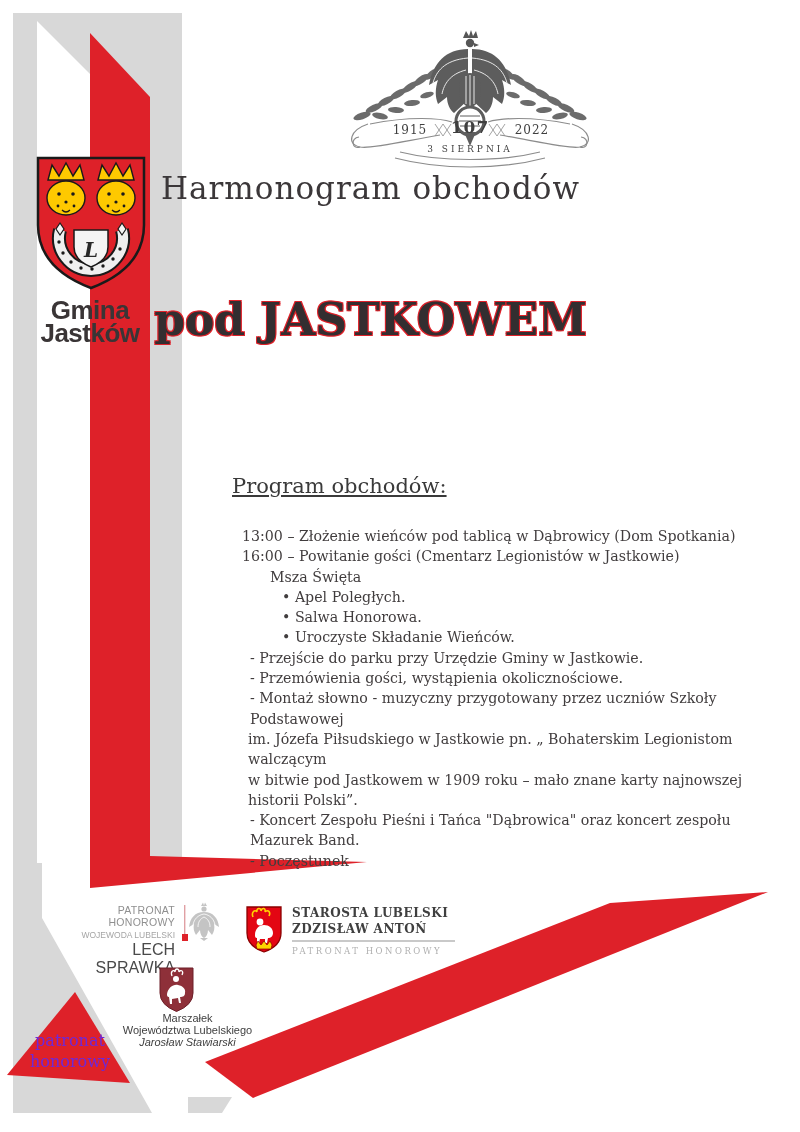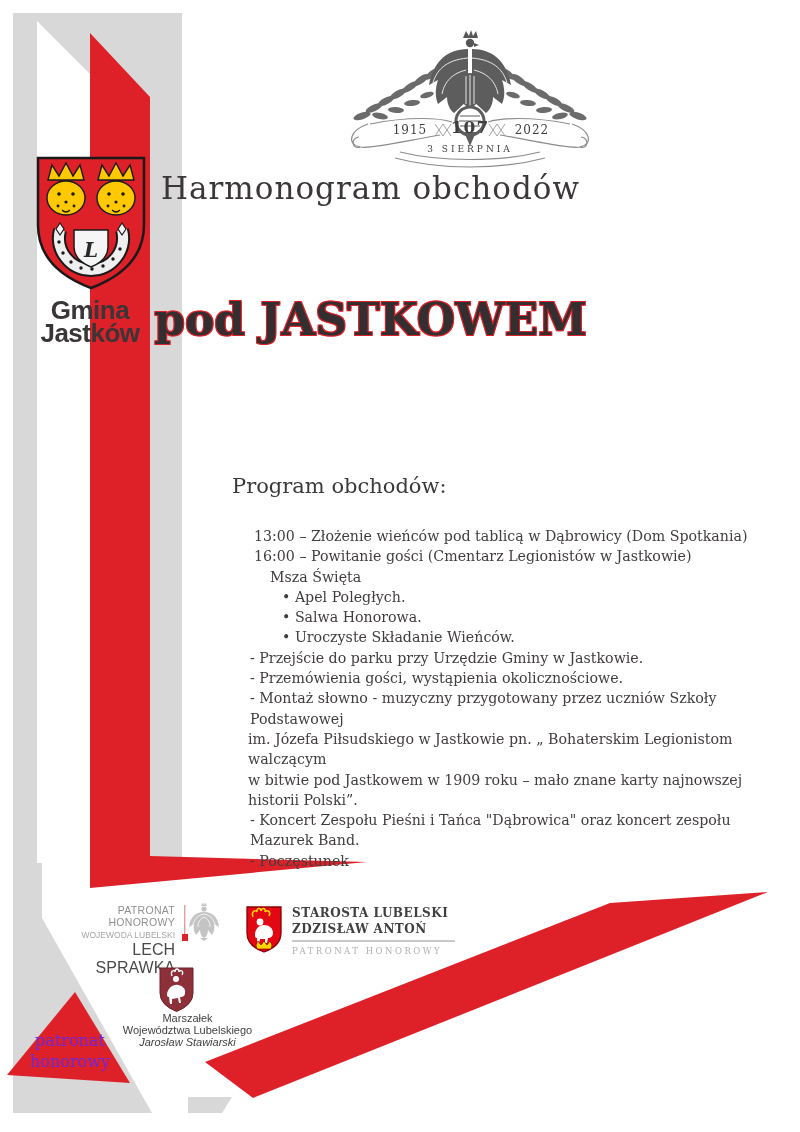--- a/index.html
+++ b/index.html
@@ -10,23 +10,23 @@
   .subtitle{left:0;right:55px;top:170px;text-align:center;font-size:31px;font-weight:normal;
             color:#3b3739;letter-spacing:1px;font-family:"DejaVu Serif",serif;}
   .title-red{left:0;right:55px;top:208px;text-align:center;font-size:44px;font-weight:bold;
              color:#de2129;font-family:"DejaVu Serif",serif;
              text-shadow:-1px -1px 0 #332e30,1px -1px 0 #332e30,-1px 1px 0 #332e30,1px 1px 0 #332e30;}
   .title-dark{left:0;right:55px;top:266px;text-align:center;font-size:44px;font-weight:bold;
               color:#332e30;font-family:"DejaVu Serif",serif;
               text-shadow:-1px -1px 0 #de2129,1px -1px 0 #de2129,-1px 1px 0 #de2129,1px 1px 0 #de2129;margin-top:28px;}
   .invite{left:0;right:55px;top:341px;text-align:center;font-family:"Liberation Sans",sans-serif;
           font-weight:bold;font-size:17.5px;line-height:24.5px;color:#3a3a3a;}
-  .prog-head{left:232px;top:474px;font-size:21px;color:#3a3a3a;}
+  .prog-head{left:232px;top:474px;font-size:21px;color:#3a3a3a;text-decoration:underline;}
   .prog-list{left:242px;top:526px;font-size:14.2px;line-height:20.3px;color:#413d3e;}
-  .pl0{padding-left:0;margin-left:12px;} .pl-dash{padding-left:8px;} .pl-cont{padding-left:6px;}
+  .pl0{padding-left:0;} .pl-dash{padding-left:8px;} .pl-cont{padding-left:6px;}
   .pl-msza{padding-left:28px;} .pl-bullet{padding-left:40px;}
   
   .gmina-name{left:24px;top:299px;width:132px;text-align:center;
               font-family:"Liberation Sans",sans-serif;font-weight:bold;font-size:26px;
               line-height:23px;color:#3a3536;letter-spacing:-0.5px;}
   
   .emblem-svg text{font-family:"DejaVu Serif",serif;fill:#3f3f3f;}
   
   .pat-woj{left:60px;top:904px;width:115px;text-align:right;font-family:"Liberation Sans",sans-serif;}
   .pat-woj .l1{font-size:10.5px;color:#8f8f8f;letter-spacing:0.3px;}

